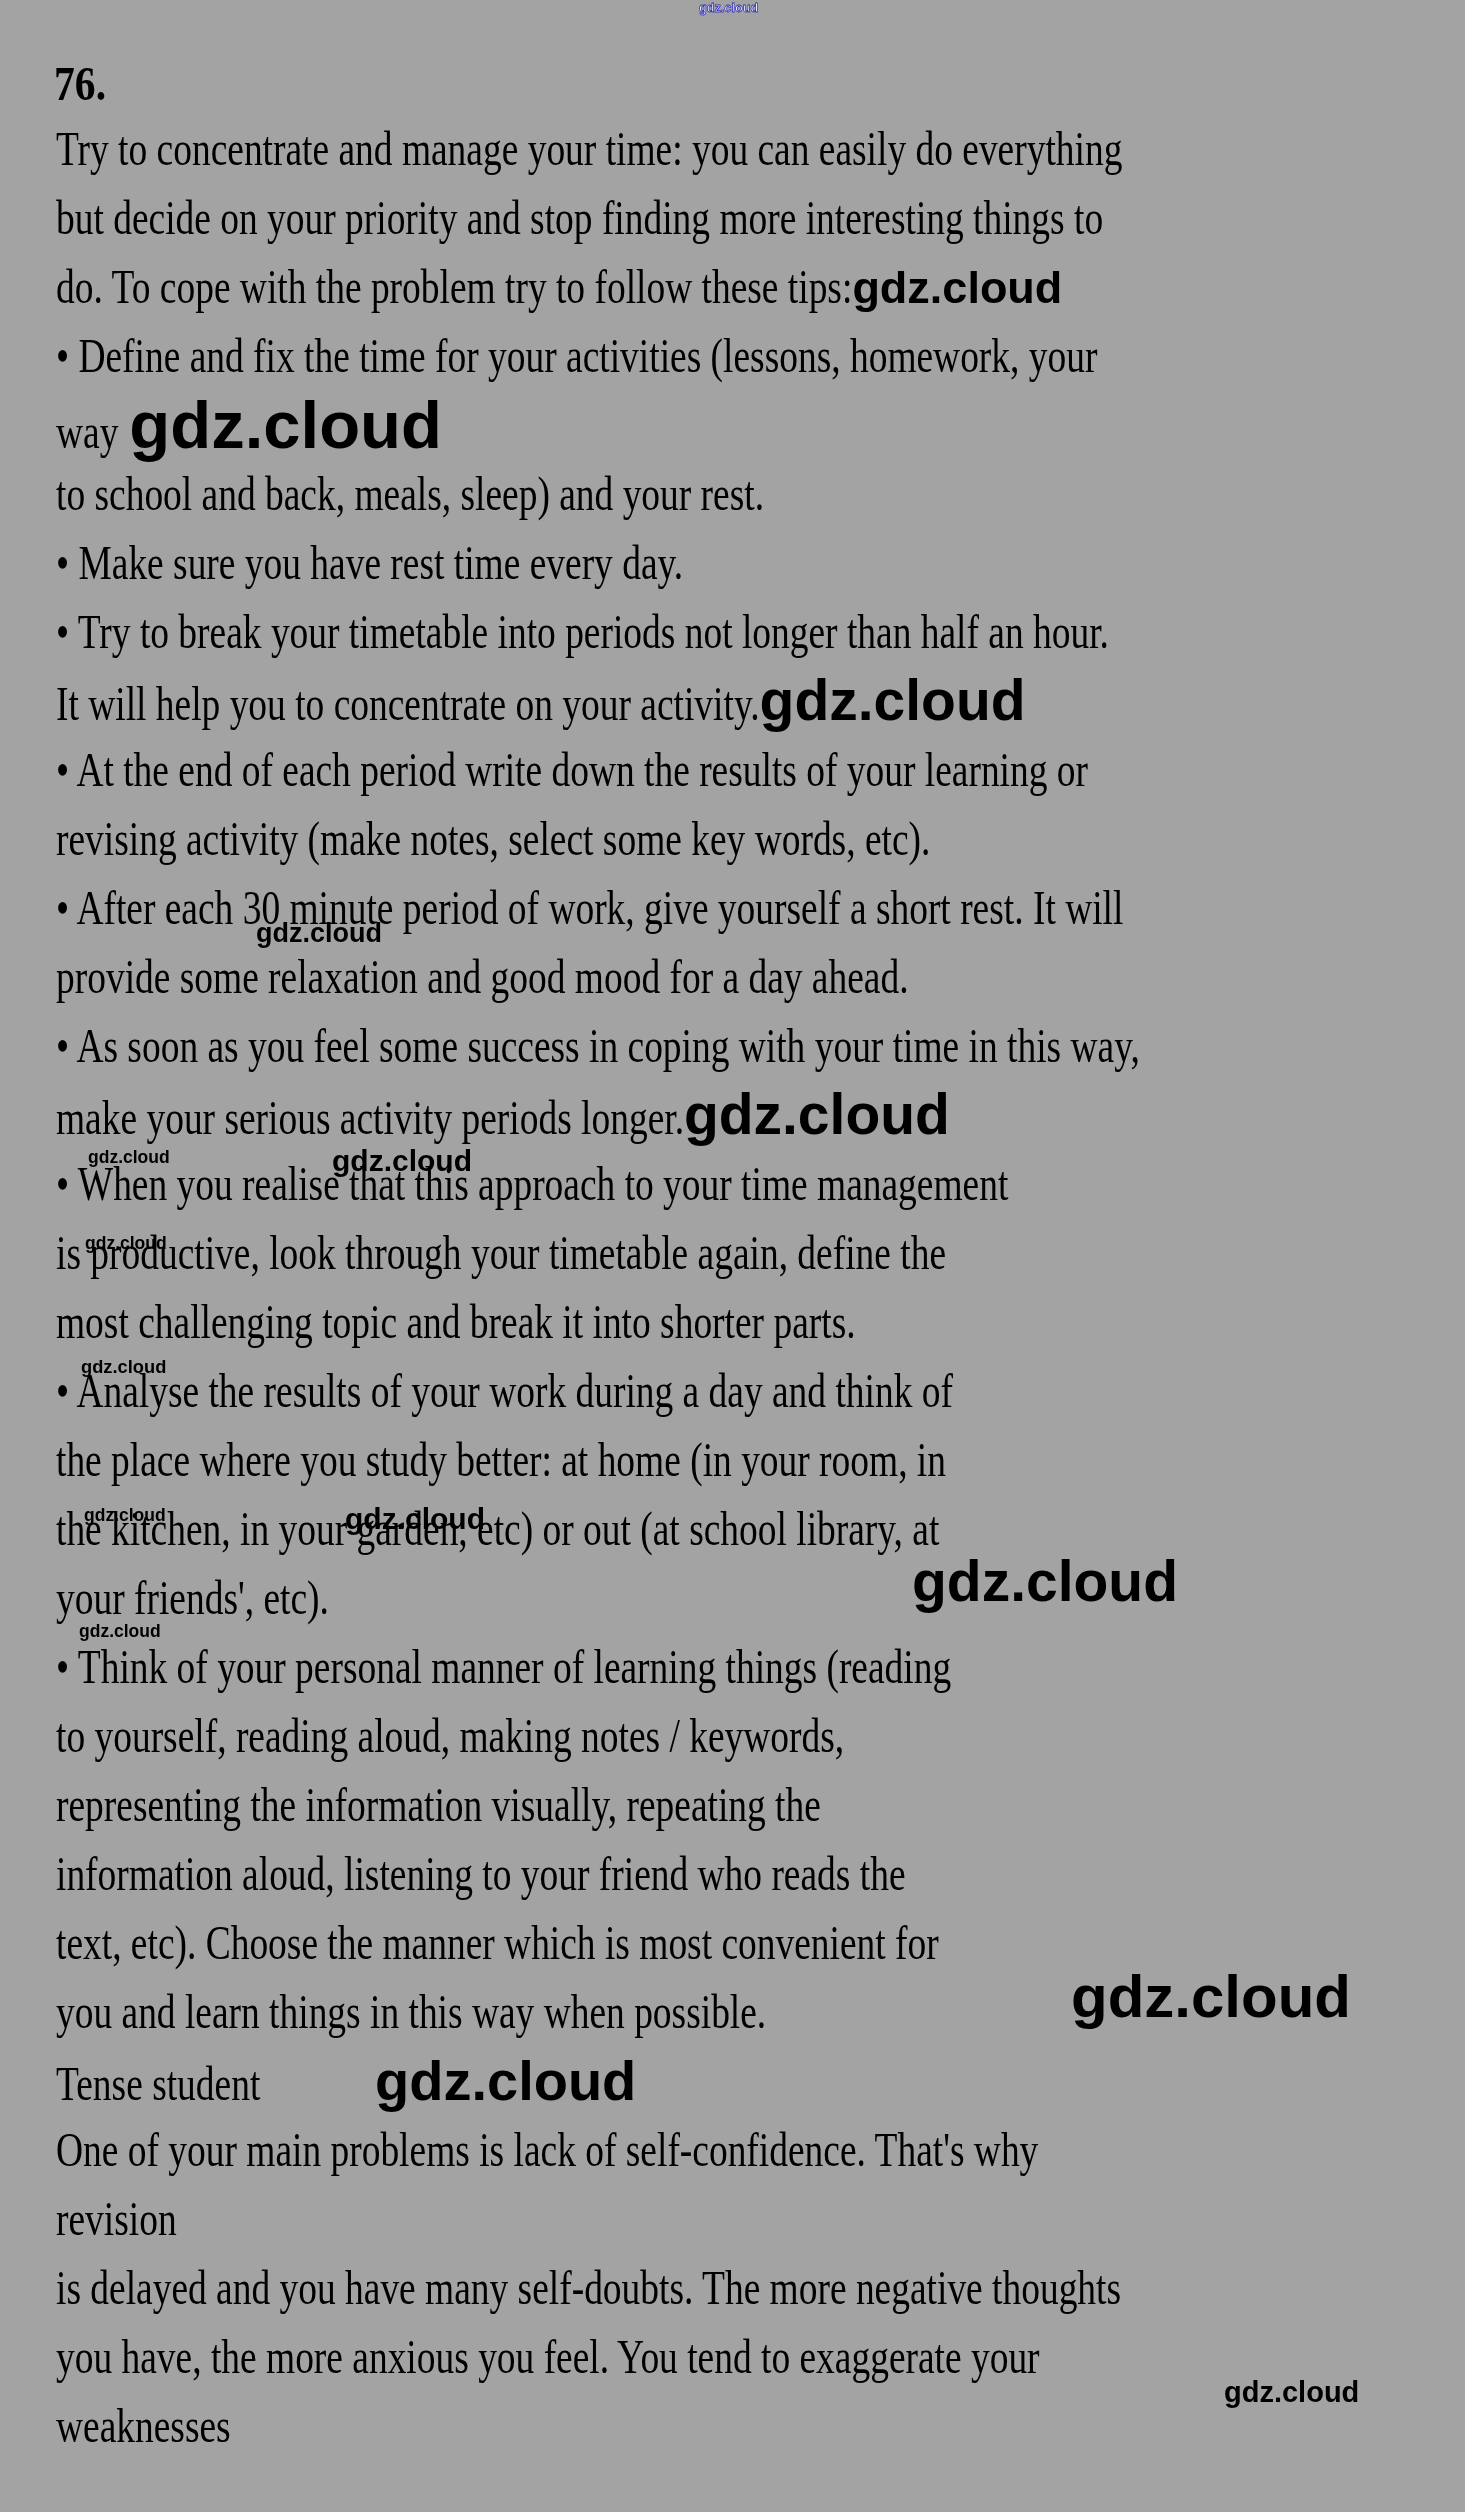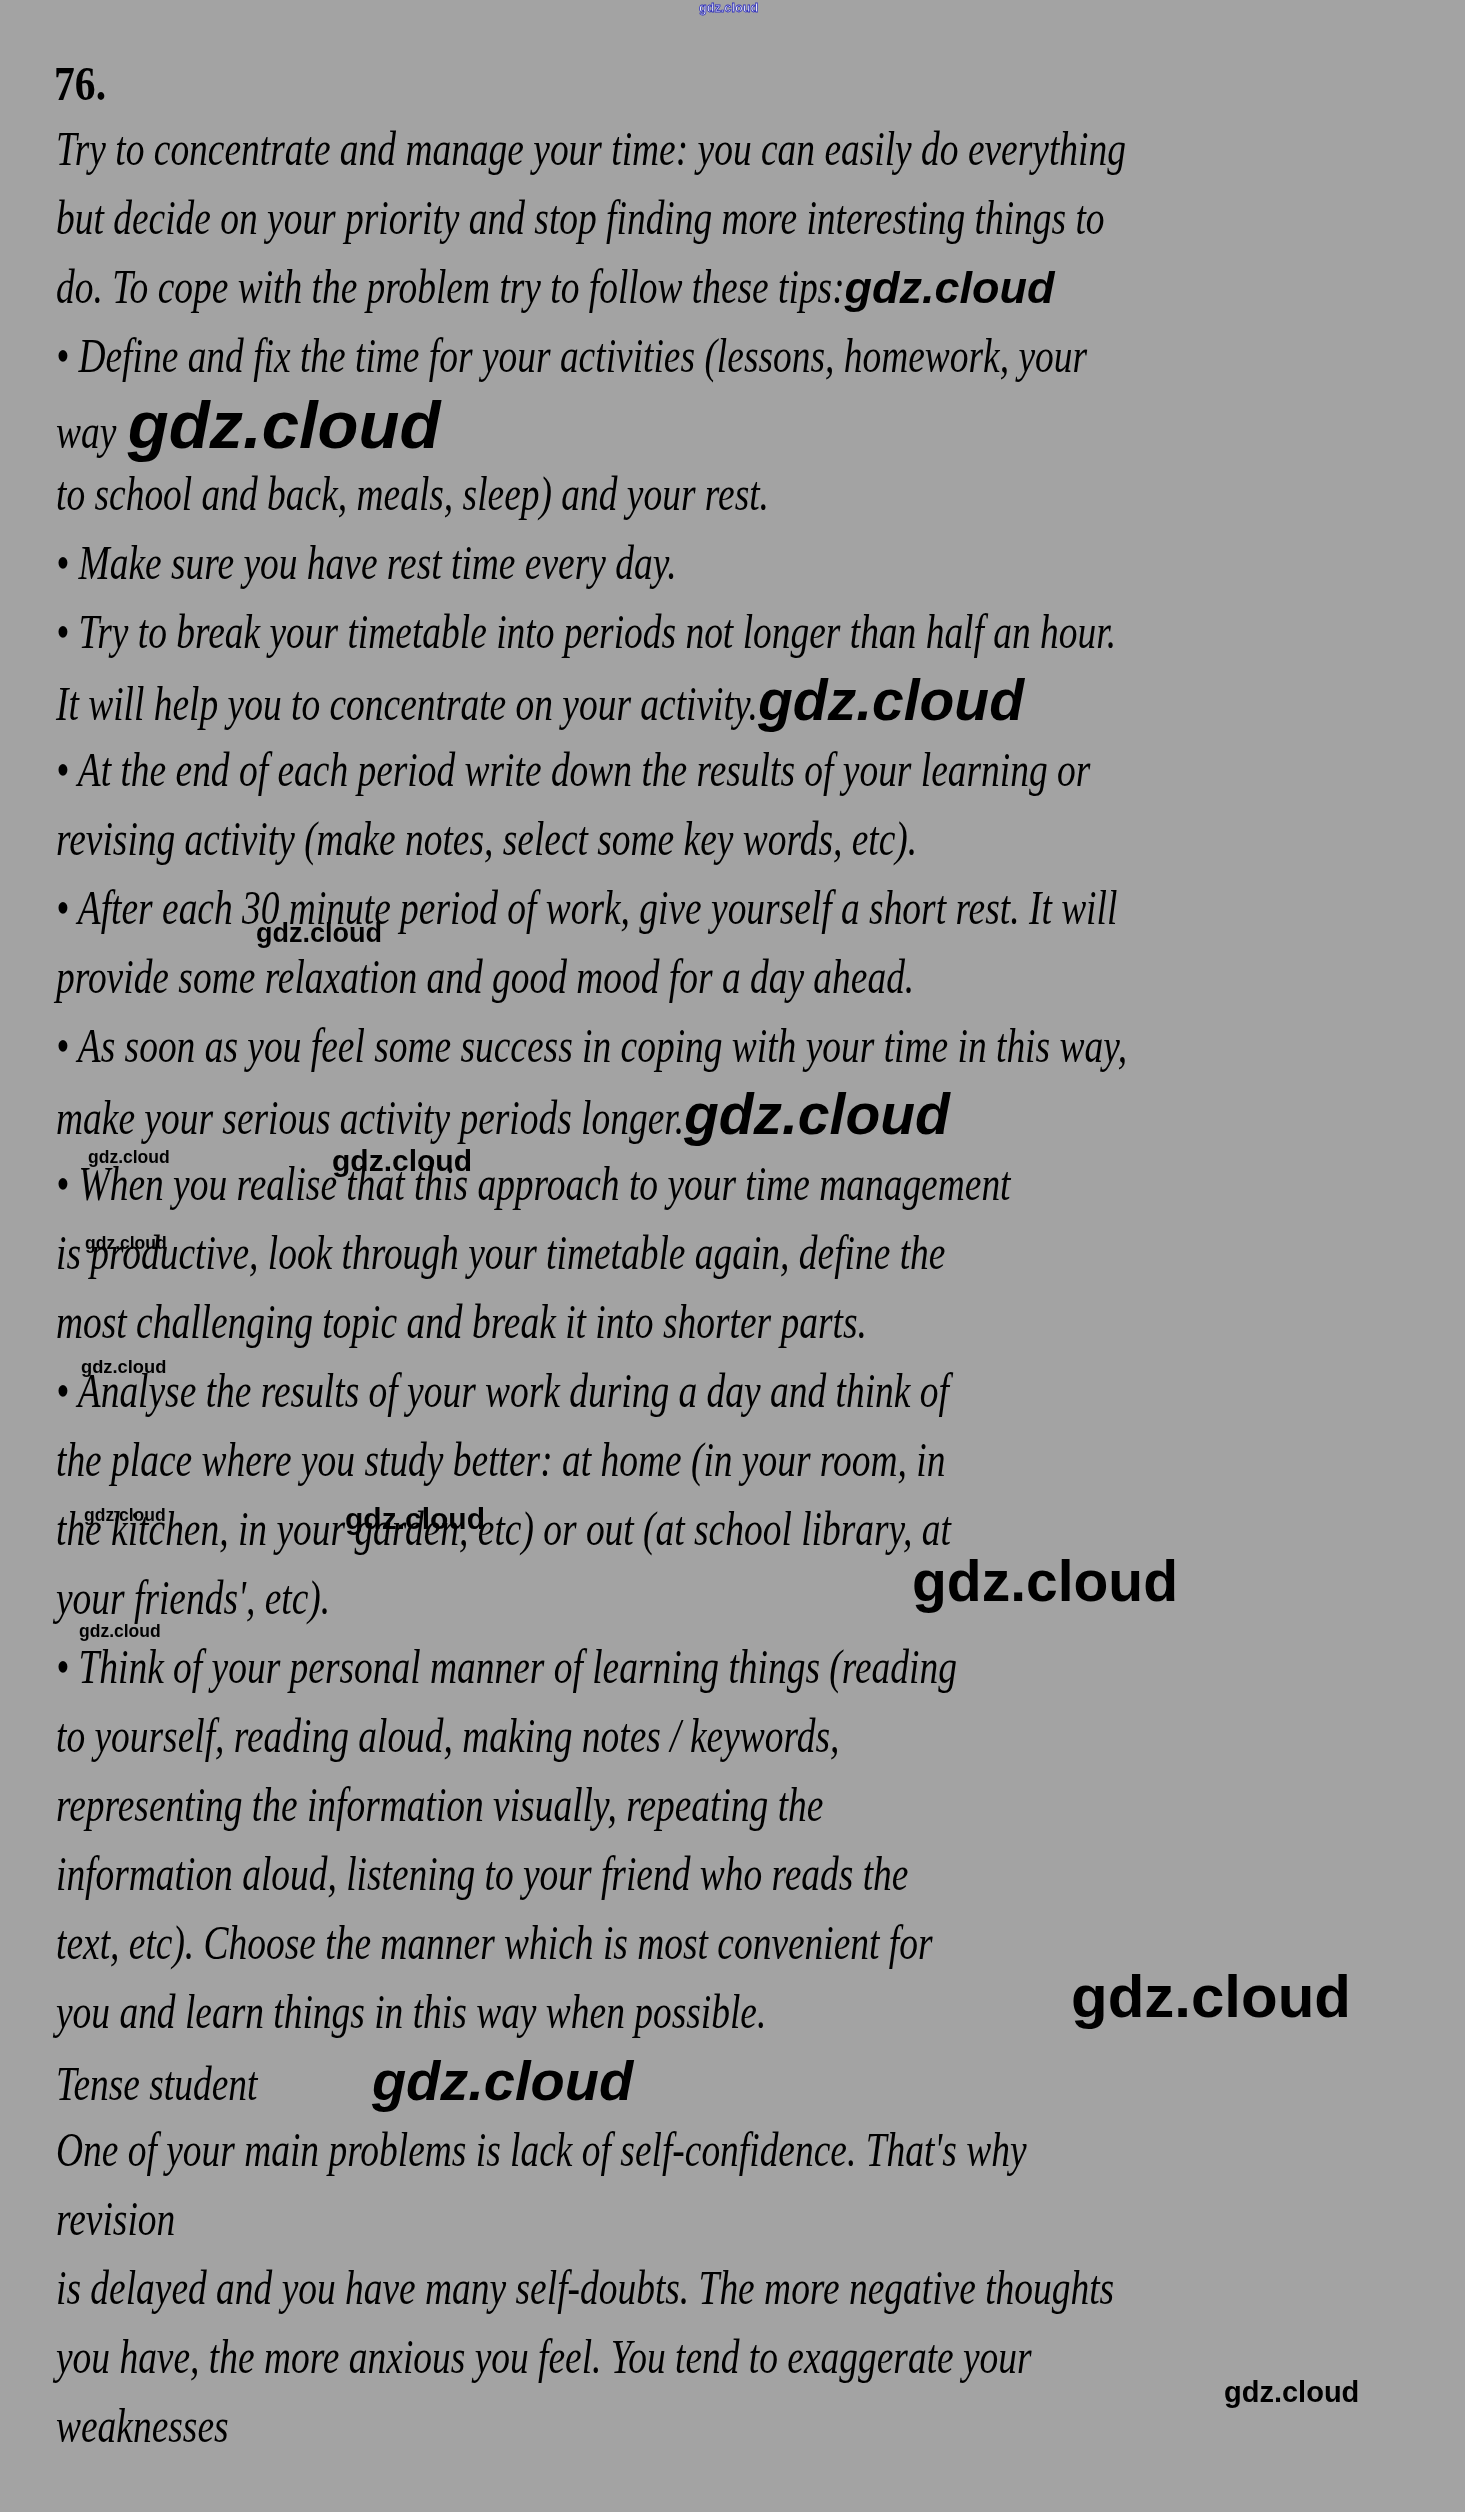--- a/index.html
+++ b/index.html
@@ -34,21 +34,20 @@
     line-height: 1;
     transform: scaleX(0.85);
     transform-origin: 0 0;
     white-space: nowrap;
   }
   .textblock {
     position: absolute;
     left: 56px;
     top: 114px;
     width: 1353px;
-    font-style: italic;
   }
   .line {
     height: 69px;
     line-height: 69px;
     font-size: 48px;
     white-space: nowrap;
     transform: scaleX(0.78);
     transform-origin: 0 50%;
     overflow: visible;
   }

